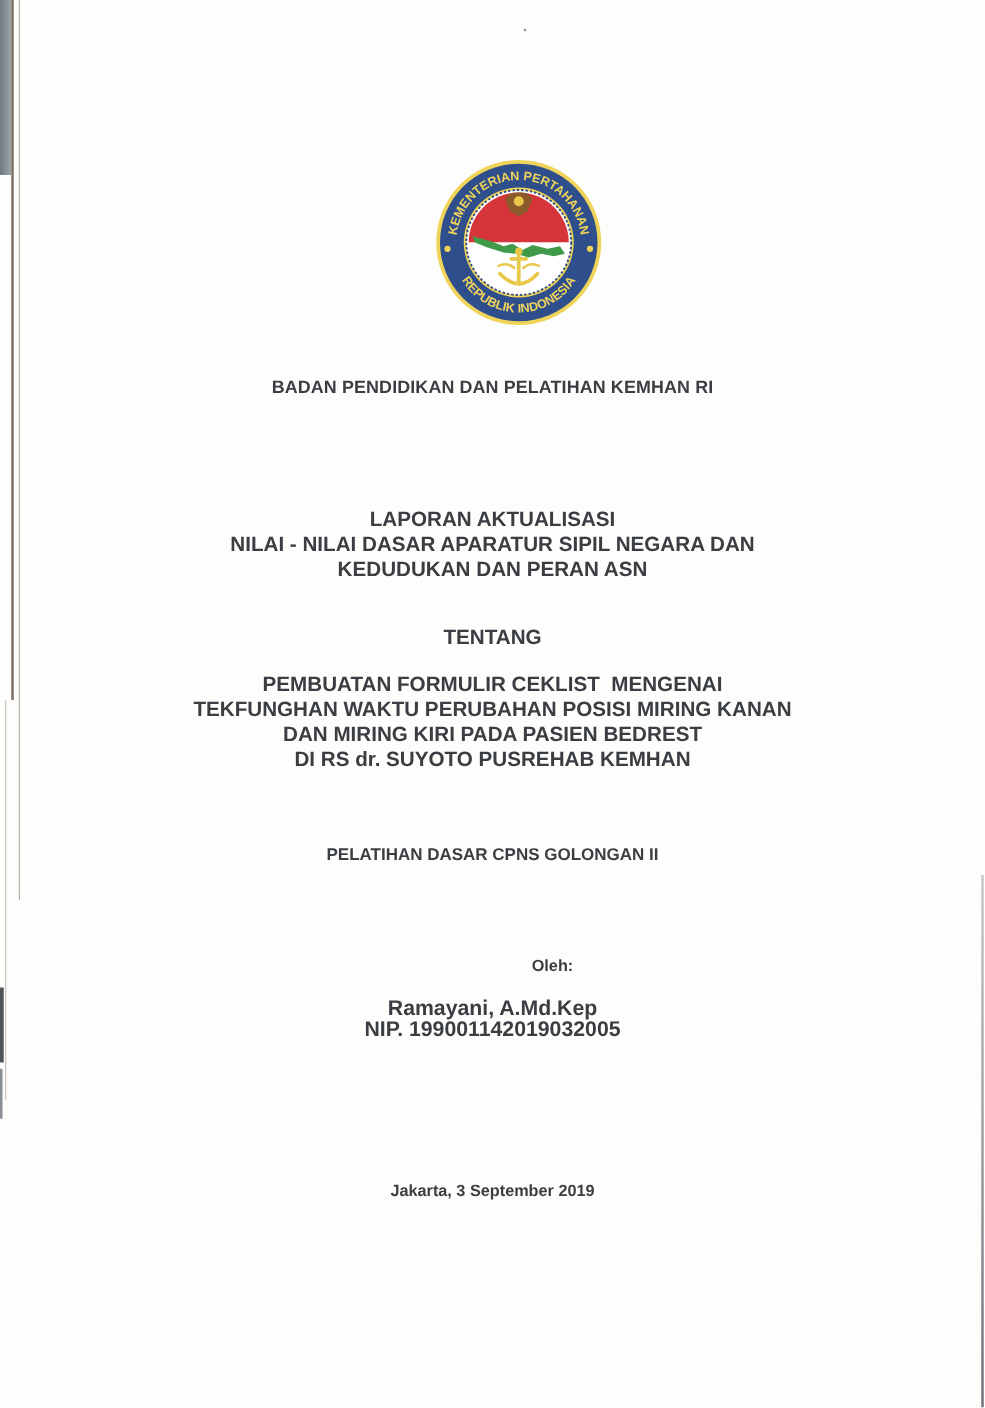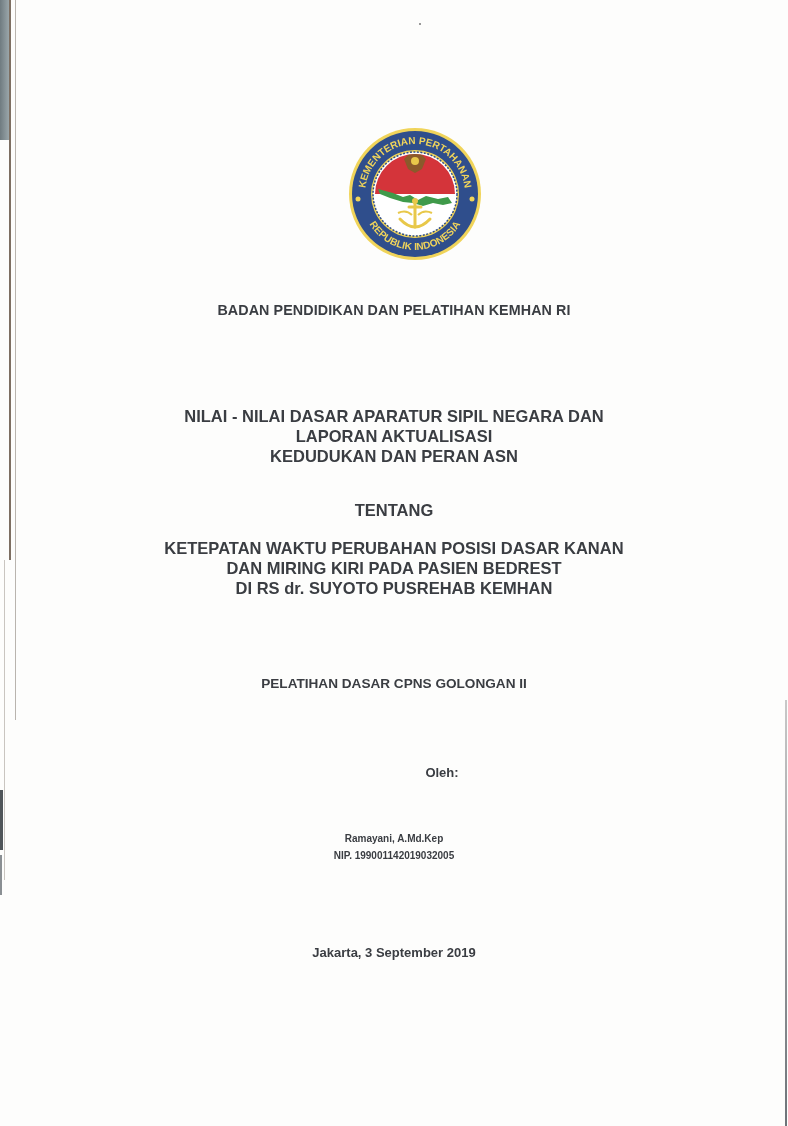--- a/index.html
+++ b/index.html
@@ -23,21 +23,21 @@
 
   .logo { position:absolute; left:348px; top:127px; width:134px; height:134px; }
 
   .block { position:absolute; left:0; width:788px; text-align:center; font-weight:bold; }
   .h-inst { top:301px; font-size:14.3px; line-height:18px; letter-spacing:0.1px; }
   .h-title { top:406px; font-size:16.5px; line-height:20px; }
   .h-tentang { top:500px; font-size:16.5px; line-height:20px; }
   .h-topic { top:538px; font-size:16.5px; line-height:20px; }
   .h-course { top:675px; font-size:13.6px; line-height:17px; }
   .h-oleh { top:765px; font-size:13px; line-height:16px;margin-left:48px; }
-  .h-author { top:798px; font-size:10px; line-height:17px;margin-top:32px; }
+  .h-author { top:798px; font-size:17px; line-height:17px; }
   .h-date { top:945px; font-size:13px; line-height:16px; }
   .line { display:block; }
 </style>
 </head>
 <body>
 
 <div>
   <div class="scan-edge-left"></div>
   <div class="scan-line-1"></div>
   <div class="scan-line-2"></div>
@@ -84,29 +84,30 @@
     <circle cx="10" cy="72" r="2.5" fill="#f0d45a"></circle>
     <circle cx="124" cy="72" r="2.5" fill="#f0d45a"></circle>
   </svg>
 </div>
 
 <div class="block h-inst">
   <span class="line">BADAN PENDIDIKAN DAN PELATIHAN KEMHAN RI</span>
 </div>
 
 <div class="block h-title">
+  <span class="line">LAPORAN AKTUALISASI</span>
   <span class="line">NILAI - NILAI DASAR APARATUR SIPIL NEGARA DAN</span>
-  <span class="line">LAPORAN AKTUALISASI</span>
   <span class="line">KEDUDUKAN DAN PERAN ASN</span>
 </div>
 
 <div class="block h-tentang">TENTANG</div>
 
 <div class="block h-topic">
-  <span class="line">KETEPATAN WAKTU PERUBAHAN POSISI DASAR KANAN</span>
+  <span class="line" style="white-space:pre;">PEMBUATAN FORMULIR CEKLIST  MENGENAI</span>
+  <span class="line">TEKFUNGHAN WAKTU PERUBAHAN POSISI MIRING KANAN</span>
   <span class="line">DAN MIRING KIRI PADA PASIEN BEDREST</span>
   <span class="line">DI RS dr. SUYOTO PUSREHAB KEMHAN</span>
 </div>
 
 <div class="block h-course">PELATIHAN DASAR CPNS GOLONGAN II</div>
 
 <div class="block h-oleh">Oleh:</div>
 
 <div class="block h-author">
   <span class="line">Ramayani, A.Md.Kep</span>

